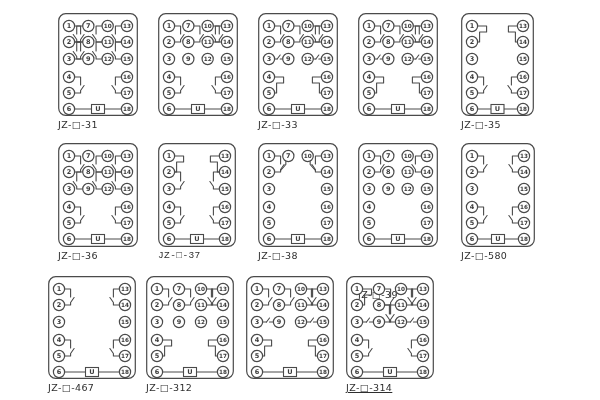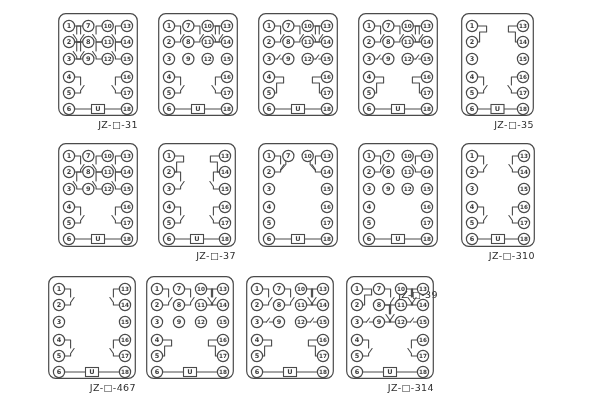--- a/index.html
+++ b/index.html
@@ -2,21 +2,21 @@
 <html><head>
 <meta charset="utf-8">
 <style>
   html,body{margin:0;padding:0;background:#ffffff;}
   .canvas{
     position:relative;width:600px;height:400px;background:#ffffff;
     overflow:hidden;font-family:"DejaVu Sans",sans-serif;
   }
   figure.diagram{position:absolute;margin:0;padding:0;}
   figure.diagram figcaption{
-    text-align:right;font-size:9.5px;line-height:12px;color:#2e2e2e;
+    text-align:left;font-size:9.5px;line-height:12px;color:#2e2e2e;
     margin-top:3px;letter-spacing:0.4px;font-family:"DejaVu Sans",sans-serif;
     white-space:nowrap;
   }
   svg.termsvg{display:block;}
 </style>
 </head>
 <body>
 
 <div class="canvas" id="sheet" style="background: rgb(255, 255, 255);">
     <figure class="diagram" style="left: 58px; top: 13px; width: 80px;">
@@ -303,20 +303,21 @@
         </g>
         <g>
           <circle cx="69" cy="80" r="5.6" fill="#ffffff" stroke="#4a4a4a" stroke-width="1.2"></circle>
           <text x="69" y="82.3" text-anchor="middle" font-size="5.7" font-weight="bold" fill="#3a3a3a">17</text>
         </g>
         <g>
           <circle cx="69" cy="96" r="5.6" fill="#ffffff" stroke="#4a4a4a" stroke-width="1.2"></circle>
           <text x="69" y="98.3" text-anchor="middle" font-size="5.7" font-weight="bold" fill="#3a3a3a">18</text>
         </g>
       </svg>
+      <figcaption style="color: rgb(46, 46, 46);">JZ-□-33</figcaption>
     </figure>
     <figure class="diagram" style="left: 358px; top: 13px; width: 80px;">
       <svg class="termsvg" width="80" height="103" viewBox="0 0 80 103">
         <rect x="0.7" y="0.7" width="78.6" height="101.6" rx="7" ry="7" fill="none" stroke="#4a4a4a" stroke-width="1.2"></rect>
         <path d="M 16.6 13 h 6 v 8" fill="none" stroke="#4a4a4a" stroke-width="1.1" stroke-linejoin="round" stroke-linecap="round"></path>
         <path d="M 16.6 29 h 6 v -2.5 l 3.5 -5" fill="none" stroke="#4a4a4a" stroke-width="1.1" stroke-linejoin="round" stroke-linecap="round"></path>
         <path d="M 35.93333333333333 13 h 6 v 8" fill="none" stroke="#4a4a4a" stroke-width="1.1" stroke-linejoin="round" stroke-linecap="round"></path>
         <path d="M 35.93333333333333 29 h 6 v -2.5 l 3.5 -5" fill="none" stroke="#4a4a4a" stroke-width="1.1" stroke-linejoin="round" stroke-linecap="round"></path>
         <path d="M 55.266666666666666 13 h 6 v 8" fill="none" stroke="#4a4a4a" stroke-width="1.1" stroke-linejoin="round" stroke-linecap="round"></path>
         <path d="M 55.266666666666666 29 h 6 v -2.5 l 3.5 -5" fill="none" stroke="#4a4a4a" stroke-width="1.1" stroke-linejoin="round" stroke-linecap="round"></path>
@@ -561,20 +562,21 @@
         </g>
         <g>
           <circle cx="69" cy="80" r="5.6" fill="#ffffff" stroke="#4a4a4a" stroke-width="1.2"></circle>
           <text x="69" y="82.3" text-anchor="middle" font-size="5.7" font-weight="bold" fill="#3a3a3a">17</text>
         </g>
         <g>
           <circle cx="69" cy="96" r="5.6" fill="#ffffff" stroke="#4a4a4a" stroke-width="1.2"></circle>
           <text x="69" y="98.3" text-anchor="middle" font-size="5.7" font-weight="bold" fill="#3a3a3a">18</text>
         </g>
       </svg>
+      <figcaption style="color: rgb(46, 46, 46);">JZ-□-36</figcaption>
     </figure>
     <figure class="diagram" style="left: 158px; top: 143px; width: 78px;">
       <svg class="termsvg" width="78" height="104" viewBox="0 0 78 104">
         <rect x="0.7" y="0.7" width="76.6" height="102.6" rx="7" ry="7" fill="none" stroke="#4a4a4a" stroke-width="1.2"></rect>
         <path d="M 16.6 13 h 9 v 6 h -7 v 10 H 16.6" fill="none" stroke="#4a4a4a" stroke-width="1.1" stroke-linejoin="round" stroke-linecap="round"></path>
         <path d="M 16.6 29 h 6 v 9" fill="none" stroke="#4a4a4a" stroke-width="1.1" stroke-linejoin="round" stroke-linecap="round"></path>
         <path d="M 16.6 46 h 6 v -2.5 l 3.5 -5" fill="none" stroke="#4a4a4a" stroke-width="1.1" stroke-linejoin="round" stroke-linecap="round"></path>
         <path d="M 61.4 13 h -9 v 6 h 7 v 10 H 61.4" fill="none" stroke="#4a4a4a" stroke-width="1.1" stroke-linejoin="round" stroke-linecap="round"></path>
         <path d="M 61.4 29 h -6 v 9" fill="none" stroke="#4a4a4a" stroke-width="1.1" stroke-linejoin="round" stroke-linecap="round"></path>
         <path d="M 61.4 46 h -6 v -2.5 l -3.5 -5" fill="none" stroke="#4a4a4a" stroke-width="1.1" stroke-linejoin="round" stroke-linecap="round"></path>
@@ -628,21 +630,21 @@
         </g>
         <g>
           <circle cx="67" cy="80" r="5.6" fill="#ffffff" stroke="#4a4a4a" stroke-width="1.2"></circle>
           <text x="67" y="82.3" text-anchor="middle" font-size="5.7" font-weight="bold" fill="#3a3a3a">17</text>
         </g>
         <g>
           <circle cx="67" cy="96" r="5.6" fill="#ffffff" stroke="#4a4a4a" stroke-width="1.2"></circle>
           <text x="67" y="98.3" text-anchor="middle" font-size="5.7" font-weight="bold" fill="#3a3a3a">18</text>
         </g>
       </svg>
-      <figcaption style="color: rgb(46, 46, 46);">JZ-□-37</figcaption>
+      <figcaption style="color: rgb(46, 46, 46); font-family: Liberation Mono, monospace;">JZ-□-37</figcaption>
     </figure>
     <figure class="diagram" style="left: 258px; top: 143px; width: 80px;">
       <svg class="termsvg" width="80" height="104" viewBox="0 0 80 104">
         <rect x="0.7" y="0.7" width="78.6" height="102.6" rx="7" ry="7" fill="none" stroke="#4a4a4a" stroke-width="1.2"></rect>
         <path d="M 16.6 13 h 6 v 8" fill="none" stroke="#4a4a4a" stroke-width="1.1" stroke-linejoin="round" stroke-linecap="round"></path>
         <path d="M 16.6 29 h 6 v -2.5 l 3.5 -5" fill="none" stroke="#4a4a4a" stroke-width="1.1" stroke-linejoin="round" stroke-linecap="round"></path>
         <path d="M 27.833333333333332 18.6 V 21.5 L 22.6 27.5" fill="none" stroke="#4a4a4a" stroke-width="1.1" stroke-linejoin="round" stroke-linecap="round"></path>
         <path d="M 63.4 13 h -6 v 8" fill="none" stroke="#4a4a4a" stroke-width="1.1" stroke-linejoin="round" stroke-linecap="round"></path>
         <path d="M 63.4 29 h -6 v -2.5 l -3.5 -5" fill="none" stroke="#4a4a4a" stroke-width="1.1" stroke-linejoin="round" stroke-linecap="round"></path>
         <path d="M 52.166666666666664 18.6 V 21.5 L 57.4 27.5" fill="none" stroke="#4a4a4a" stroke-width="1.1" stroke-linejoin="round" stroke-linecap="round"></path>
@@ -700,20 +702,21 @@
         </g>
         <g>
           <circle cx="69" cy="80" r="5.6" fill="#ffffff" stroke="#4a4a4a" stroke-width="1.2"></circle>
           <text x="69" y="82.3" text-anchor="middle" font-size="5.7" font-weight="bold" fill="#3a3a3a">17</text>
         </g>
         <g>
           <circle cx="69" cy="96" r="5.6" fill="#ffffff" stroke="#4a4a4a" stroke-width="1.2"></circle>
           <text x="69" y="98.3" text-anchor="middle" font-size="5.7" font-weight="bold" fill="#3a3a3a">18</text>
         </g>
       </svg>
+      <figcaption style="color: rgb(46, 46, 46);">JZ-□-38</figcaption>
     </figure>
     <figure class="diagram" style="left: 358px; top: 143px; width: 80px;">
       <svg class="termsvg" width="80" height="104" viewBox="0 0 80 104">
         <rect x="0.7" y="0.7" width="78.6" height="102.6" rx="7" ry="7" fill="none" stroke="#4a4a4a" stroke-width="1.2"></rect>
         <path d="M 16.6 13 h 6 v 8" fill="none" stroke="#4a4a4a" stroke-width="1.1" stroke-linejoin="round" stroke-linecap="round"></path>
         <path d="M 16.6 29 h 6 v -2.5 l 3.5 -5" fill="none" stroke="#4a4a4a" stroke-width="1.1" stroke-linejoin="round" stroke-linecap="round"></path>
         <path d="M 63.4 13 h -6 v 8" fill="none" stroke="#4a4a4a" stroke-width="1.1" stroke-linejoin="round" stroke-linecap="round"></path>
         <path d="M 63.4 29 h -6 v -2.5 l -3.5 -5" fill="none" stroke="#4a4a4a" stroke-width="1.1" stroke-linejoin="round" stroke-linecap="round"></path>
         <path d="M 16.6 96 H 33.5" fill="none" stroke="#4a4a4a" stroke-width="1.1" stroke-linejoin="round" stroke-linecap="round"></path>
         <path d="M 46.5 96 H 63.4" fill="none" stroke="#4a4a4a" stroke-width="1.1" stroke-linejoin="round" stroke-linecap="round"></path>
@@ -851,21 +854,21 @@
         </g>
         <g>
           <circle cx="63" cy="80" r="5.6" fill="#ffffff" stroke="#4a4a4a" stroke-width="1.2"></circle>
           <text x="63" y="82.3" text-anchor="middle" font-size="5.7" font-weight="bold" fill="#3a3a3a">17</text>
         </g>
         <g>
           <circle cx="63" cy="96" r="5.6" fill="#ffffff" stroke="#4a4a4a" stroke-width="1.2"></circle>
           <text x="63" y="98.3" text-anchor="middle" font-size="5.7" font-weight="bold" fill="#3a3a3a">18</text>
         </g>
       </svg>
-      <figcaption style="color: rgb(46, 46, 46);">JZ-□-310</figcaption>
+      <figcaption style="color: rgb(46, 46, 46);">JZ-□-580</figcaption>
     </figure>
     <figure class="diagram" style="left: 48px; top: 276px; width: 88px;">
       <svg class="termsvg" width="88" height="103" viewBox="0 0 88 103">
         <rect x="0.7" y="0.7" width="86.6" height="101.6" rx="7" ry="7" fill="none" stroke="#4a4a4a" stroke-width="1.2"></rect>
         <path d="M 16.6 13 h 6 v 8" fill="none" stroke="#4a4a4a" stroke-width="1.1" stroke-linejoin="round" stroke-linecap="round"></path>
         <path d="M 16.6 29 h 6 v -2.5 l 3.5 -5" fill="none" stroke="#4a4a4a" stroke-width="1.1" stroke-linejoin="round" stroke-linecap="round"></path>
         <path d="M 71.4 13 h -6 v 8" fill="none" stroke="#4a4a4a" stroke-width="1.1" stroke-linejoin="round" stroke-linecap="round"></path>
         <path d="M 71.4 29 h -6 v -2.5 l -3.5 -5" fill="none" stroke="#4a4a4a" stroke-width="1.1" stroke-linejoin="round" stroke-linecap="round"></path>
         <path d="M 16.6 64 h 6 v 8" fill="none" stroke="#4a4a4a" stroke-width="1.1" stroke-linejoin="round" stroke-linecap="round"></path>
         <path d="M 16.6 80 h 6 v -2.5 l 3.5 -5" fill="none" stroke="#4a4a4a" stroke-width="1.1" stroke-linejoin="round" stroke-linecap="round"></path>
@@ -1009,20 +1012,21 @@
         </g>
         <g>
           <circle cx="77" cy="80" r="5.6" fill="#ffffff" stroke="#4a4a4a" stroke-width="1.2"></circle>
           <text x="77" y="82.3" text-anchor="middle" font-size="5.7" font-weight="bold" fill="#3a3a3a">17</text>
         </g>
         <g>
           <circle cx="77" cy="96" r="5.6" fill="#ffffff" stroke="#4a4a4a" stroke-width="1.2"></circle>
           <text x="77" y="98.3" text-anchor="middle" font-size="5.7" font-weight="bold" fill="#3a3a3a">18</text>
         </g>
       </svg>
+      <figcaption style="color: rgb(46, 46, 46);">JZ-□-312</figcaption>
     </figure>
     <figure class="diagram" style="left: 246px; top: 276px; width: 88px;">
       <svg class="termsvg" width="88" height="103" viewBox="0 0 88 103">
         <rect x="0.7" y="0.7" width="86.6" height="101.6" rx="7" ry="7" fill="none" stroke="#4a4a4a" stroke-width="1.2"></rect>
         <path d="M 16.6 13 h 6 v 8" fill="none" stroke="#4a4a4a" stroke-width="1.1" stroke-linejoin="round" stroke-linecap="round"></path>
         <path d="M 16.6 29 h 6 v -2.5 l 3.5 -5" fill="none" stroke="#4a4a4a" stroke-width="1.1" stroke-linejoin="round" stroke-linecap="round"></path>
         <path d="M 38.6 13 h 6 v 8" fill="none" stroke="#4a4a4a" stroke-width="1.1" stroke-linejoin="round" stroke-linecap="round"></path>
         <path d="M 38.6 29 h 6 v -2.5 l 3.5 -5" fill="none" stroke="#4a4a4a" stroke-width="1.1" stroke-linejoin="round" stroke-linecap="round"></path>
         <path d="M 60.6 13 h 6 v 8" fill="none" stroke="#4a4a4a" stroke-width="1.1" stroke-linejoin="round" stroke-linecap="round"></path>
         <path d="M 60.6 29 h 6 v -2.5 l 3.5 -5" fill="none" stroke="#4a4a4a" stroke-width="1.1" stroke-linejoin="round" stroke-linecap="round"></path>
@@ -1208,15 +1212,15 @@
         </g>
         <g>
           <circle cx="77" cy="80" r="5.6" fill="#ffffff" stroke="#4a4a4a" stroke-width="1.2"></circle>
           <text x="77" y="82.3" text-anchor="middle" font-size="5.7" font-weight="bold" fill="#3a3a3a">17</text>
         </g>
         <g>
           <circle cx="77" cy="96" r="5.6" fill="#ffffff" stroke="#4a4a4a" stroke-width="1.2"></circle>
           <text x="77" y="98.3" text-anchor="middle" font-size="5.7" font-weight="bold" fill="#3a3a3a">18</text>
         </g>
       </svg>
-      <figcaption style="color: rgb(46, 46, 46);">JZ-□-314</figcaption>
+      <figcaption style="color: rgb(46, 46, 46); text-decoration: underline;">JZ-□-314</figcaption>
     </figure>
   </div>
 
 </body></html>

